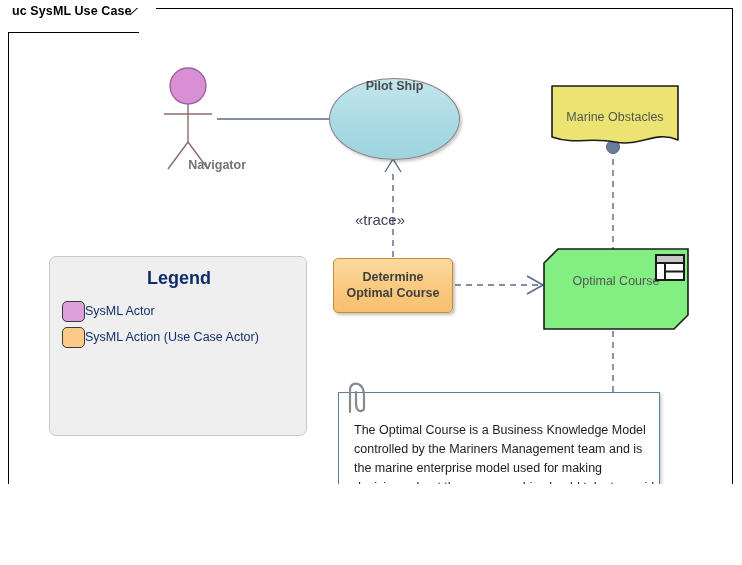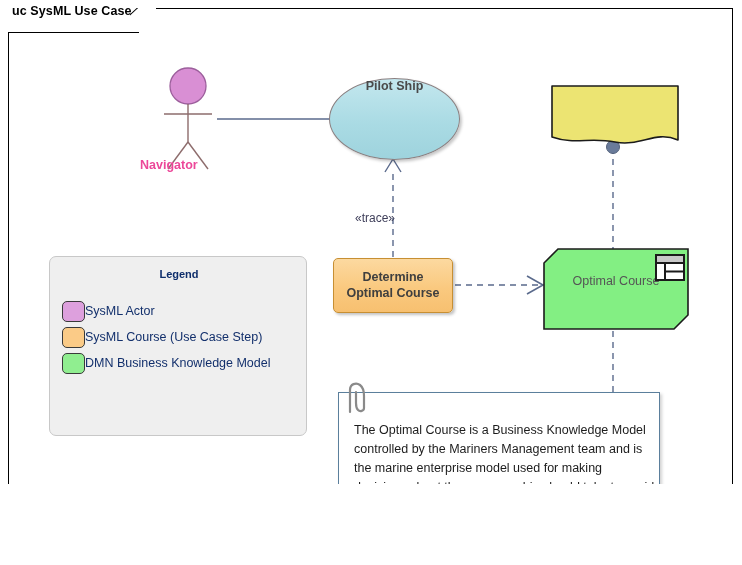--- a/index.html
+++ b/index.html
@@ -99,24 +99,24 @@
     left: 148px;
     top: 64px;
     width: 90px;
     height: 112px;
   }
   #actor-label {
     position: absolute;
     left: 140px;
     top: 158px;
     width: 106px;
-    text-align: left;
-    font-size: 12.5px;
-    font-weight: bold;
-    color: #ec4899;
+    text-align: right;
+    font-size: 12.5px;
+    font-weight: bold;
+    color: #737373;
   }
 
   
   #usecase {
     position: absolute;
     left: 329px;
     top: 78px;
     width: 131px;
     height: 82px;
     border-radius: 50%;
@@ -199,21 +199,21 @@
     top: 254px;
     width: 30px;
     height: 27px;
   }
 
   
   #trace-label {
     position: absolute;
     left: 355px;
     top: 211px;
-    font-size: 12px;
+    font-size: 15px;
     color: #3f3f5a;
     white-space: nowrap;
   }
 
   
   #legend {
     position: absolute;
     left: 49px;
     top: 256px;
     width: 258px;
@@ -222,21 +222,21 @@
     border: 1px solid #c8c8c8;
     border-radius: 7px;
     box-sizing: border-box;
   }
   #legend-title {
     position: absolute;
     left: 0;
     top: 11px;
     width: 258px;
     text-align: center;
-    font-size: 11px;
+    font-size: 18px;
     font-weight: bold;
     color: #0d2d6b;
   }
   #legend-rows {
     position: absolute;
     left: 12px;
     top: 41px;
     width: 234px;
   }
   .legend-row {
@@ -325,20 +325,21 @@
   </svg>
   <div id="actor-label">Navigator</div>
 
   <div id="usecase">
     <span id="usecase-label">Pilot Ship</span>
   </div>
 
   <svg id="ksource" viewBox="0 0 128 62">
     <path d="M1,1 L127,1 L127,55 C104,45 90,62 64,57 C38,52 24,60 1,52 Z" fill="#ece472" stroke="#1b1b1b" stroke-width="1.6" stroke-linejoin="round"></path>
   </svg>
+  <div id="ksource-label">Marine Obstacles</div>
 
   <div id="action">
     <span id="action-label">
       <span>Determine</span><br>
       <span>Optimal Course</span>
     </span>
   </div>
 
   <svg id="bkm" viewBox="0 0 146 82">
     <path d="M15,1 L145,1 L145,67 L131,81 L1,81 L1,15 Z" fill="#83ef83" stroke="#1b1b1b" stroke-width="1.6" stroke-linejoin="miter"></path>
@@ -355,25 +356,21 @@
 
   <div id="legend">
     <div id="legend-title">Legend</div>
     <div id="legend-rows">
       <div class="legend-row">
         <span class="legend-swatch" style="background:#dda0dd"></span>
         <span class="legend-text">SysML Actor</span>
       </div>
       <div class="legend-row">
         <span class="legend-swatch" style="background:#fbcb87"></span>
-        <span class="legend-text">SysML Course (Use Case Step)</span>
-      </div>
-      <div class="legend-row">
-        <span class="legend-swatch" style="background:#90ee90"></span>
-        <span class="legend-text">DMN Business Knowledge Model</span>
+        <span class="legend-text">SysML Action (Use Case Actor)</span>
       </div>
     </div>
   </div>
 
   <div id="note"></div>
   <div id="note-text">The Optimal Course is a Business Knowledge Model controlled by the Mariners Management team and is the marine enterprise model used for making decisions about the course a ship should take to avoid obstacles and natural hazards.</div>
   <svg id="note-clip" viewBox="0 0 42 42">
     <path d="M12,34 L12,12 C12,6 18,4 22,7 C26,10 26,15 26,18 L26,30 C26,33 22,34 20,32 C18,30 18,27 18,25 L18,14" fill="none" stroke="#8a8a8a" stroke-width="2.2" stroke-linecap="round"></path>
   </svg>
 

